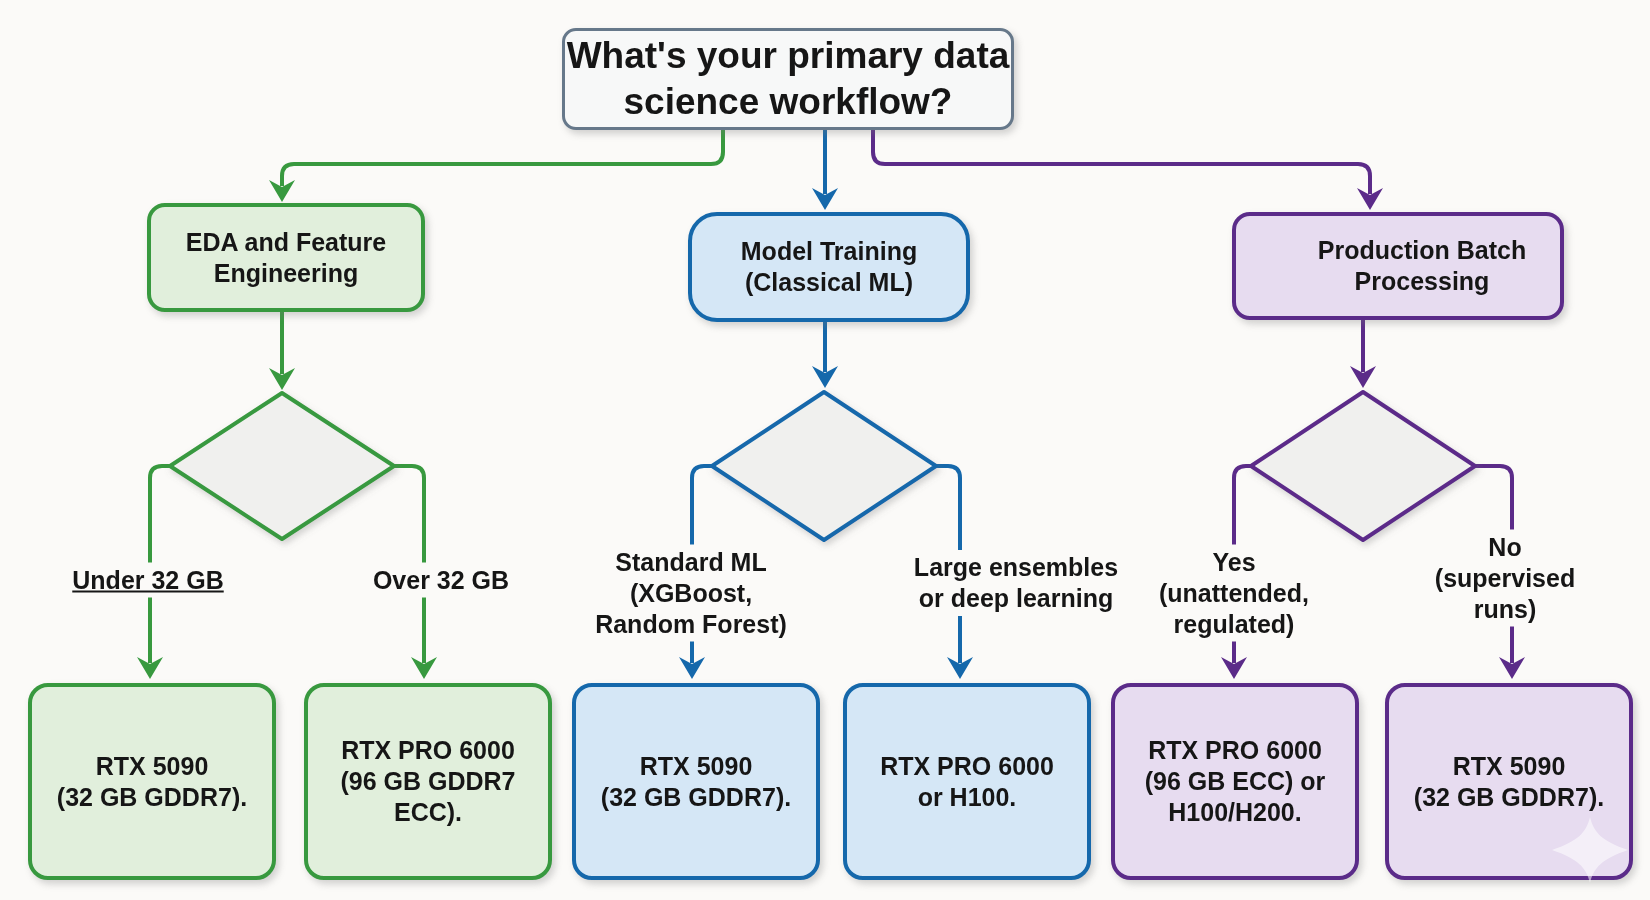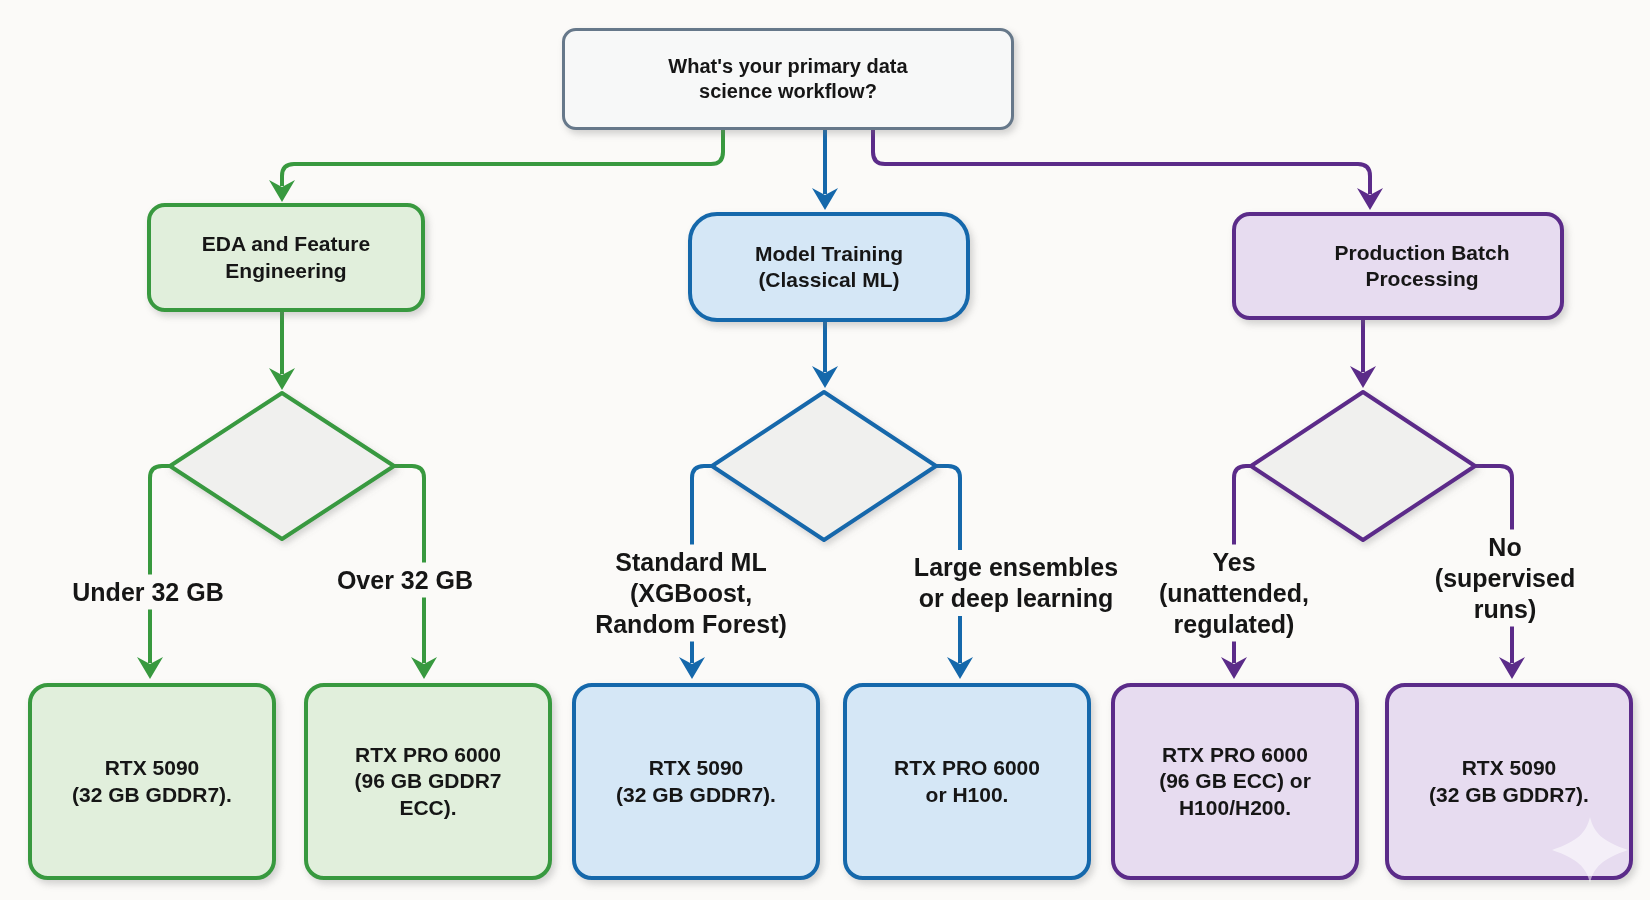--- a/index.html
+++ b/index.html
@@ -9,26 +9,26 @@
     font-family:"Liberation Sans","DejaVu Sans",sans-serif;
   }
   .edges{position:absolute;left:0;top:0;z-index:1;}
   .edge{fill:none;stroke-width:4;}
   .diamond{fill:var(--diamond_fill,#f0f0ee);stroke-width:4;stroke-linejoin:round;}
   .c-green{stroke:var(--green);} .cf-green{fill:var(--green);}
   .c-blue{stroke:var(--blue);}   .cf-blue{fill:var(--blue);}
   .c-purple{stroke:var(--purple);} .cf-purple{fill:var(--purple);}
   .node{
     position:absolute;z-index:2;display:flex;align-items:center;justify-content:center;
-    text-align:center;font-weight:bold;font-size:21px;line-height:1.24;
+    text-align:center;font-weight:bold;font-size:25px;line-height:1.24;
     color:var(--text,#161616);white-space:pre-line;
     border:4px solid #7f1d1d;border-radius:18px;
     box-shadow:3px 4px 7px rgba(120,120,120,.32);
   }
-  .root{border-width:3.5px;border-radius:14px;font-size:20px;
+  .root{border-width:3.5px;border-radius:14px;font-size:37px;
         border-color:var(--root_border);background:var(--root_fill);}
   .g{border-color:var(--green);background:var(--green_fill);}
   .b{border-color:var(--blue);background:var(--blue_fill);}
   .p{border-color:var(--purple);background:var(--purple_fill);}
   .dtext{
     position:absolute;z-index:2;width:200px;height:100px;
     display:flex;align-items:center;justify-content:center;text-align:center;
     font-weight:bold;font-size:25px;line-height:1.2;color:var(--text,#161616);white-space:pre-line;
   }
   .elabel{
@@ -87,22 +87,22 @@
 science workflow?</div>
 
   <div class="node g" style="left:147px;top:203px;width:270px;height:101px;">EDA and Feature
 Engineering</div>
   <div class="node b" style="left:688px;top:212px;width:274px;height:102px;border-radius:29px;">Model Training
 (Classical ML)</div>
   <div class="node p" style="left:1232px;top:212px;width:276px;height:100px;padding-left:48px;">Production Batch
 Processing</div>
 
 
-  <div class="elabel" style="left:148px;top:592px;">Under 32 GB</div>
-  <div class="elabel" style="left:405px;top:580px;">Over 32 GB</div>
+  <div class="elabel" style="left:148px;top:580px;text-decoration:underline;">Under 32 GB</div>
+  <div class="elabel" style="left:441px;top:580px;">Over 32 GB</div>
   <div class="elabel" style="left:691px;top:593px;">Standard ML
 (XGBoost,
 Random Forest)</div>
   <div class="elabel" style="left:1000px;top:583px;margin-left:16px;">Large ensembles
 or deep learning</div>
   <div class="elabel" style="left:1505px;top:578px;">No
 (supervised runs)</div>
   <div class="elabel" style="left:1234px;top:593px;">Yes
 (unattended,
 regulated)</div>

